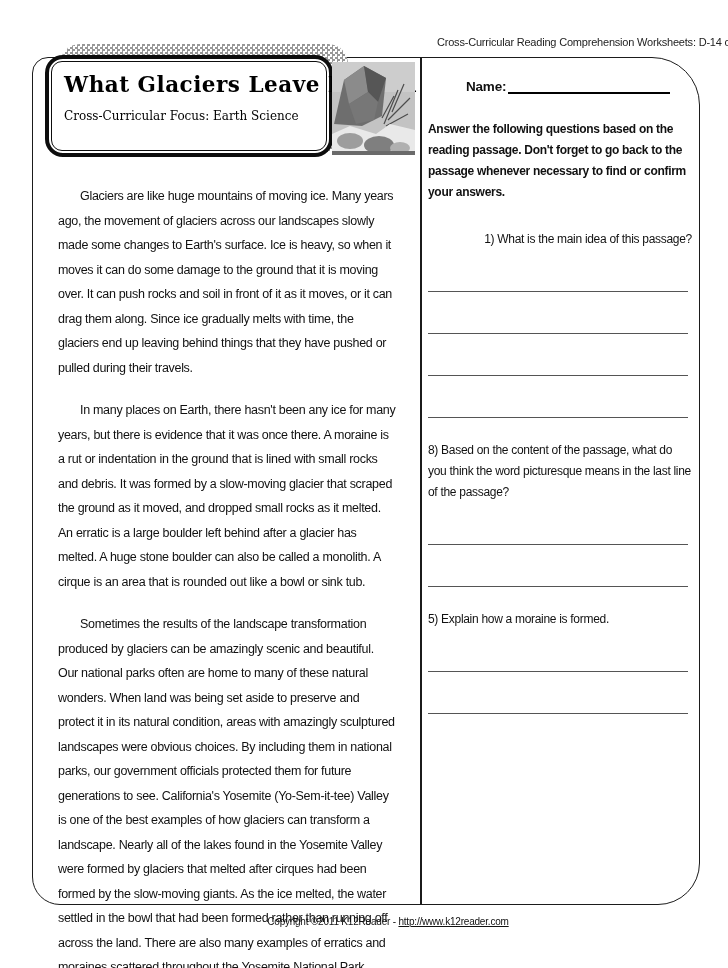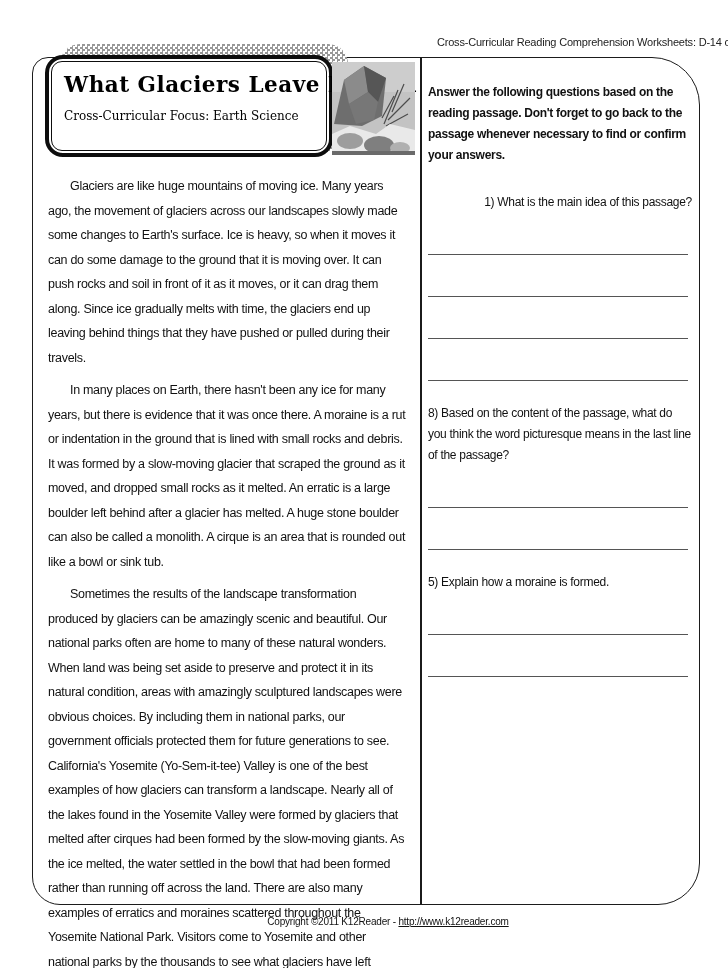--- a/index.html
+++ b/index.html
@@ -25,21 +25,21 @@
               color:#000;white-space:nowrap;}
   .subtitle-text{font-family:"DejaVu Serif",serif;font-weight:normal;font-size:12px;margin-top:12px;color:#000;}
 
   
   .photo{position:absolute;left:332px;top:62px;width:83px;height:93px;}
   .photo svg{display:block;width:100%;height:100%;}
 
   
   .passage{position:absolute;left:40px;top:166px;width:374px;font-size:12.5px;line-height:24.5px;
            letter-spacing:-0.3px;color:#111;}
-  .passage p{margin:8px;text-indent:22px;}
+  .passage p{margin:18px;text-indent:22px;}
   .b{font-weight:normal;}
 
   
   .right-col{position:absolute;left:428px;top:57px;width:264px;font-size:12px;letter-spacing:-0.3px;color:#111;}
   .name-row{display:flex;align-items:flex-end;margin-top:21px;padding-left:38px;}
   .name-label{font-weight:bold;font-size:13.5px;letter-spacing:-0.2px;}
   .name-underline{flex:1;border-bottom:2px solid #000;height:14px;margin-left:2px;margin-right:22px;}
   .instructions{font-weight:bold;font-size:12px;line-height:21px;margin-top:25px;}
   .q{margin-top:22px;}
   .q.first{margin-top:26px;text-align:right;}
@@ -88,20 +88,24 @@
   </div>
 
   <div class="passage">
     <p><span>Glaciers are like huge mountains of moving ice. Many years ago, the movement of glaciers across our landscapes slowly made some changes to Earth's surface. Ice is heavy, so when it moves it can do some damage to the ground that it is moving over. It can push rocks and soil in front of it as it moves, or it can drag them along. Since ice gradually melts with time, the glaciers end up leaving behind things that they have pushed or pulled during their travels.</span></p>
     <p><span>In many places on Earth, there hasn't been any ice for many years, but there is evidence that it was once there. A </span><span class="b">moraine</span><span> is a rut or indentation in the ground that is lined with small rocks and debris. It was formed by a slow-moving glacier that scraped the ground as it moved, and dropped small rocks as it melted. An </span><span class="b">erratic</span><span> is a large boulder left behind after a glacier has melted. A huge stone boulder can also be called a </span><span class="b">monolith</span><span>. A </span><span class="b">cirque</span><span> is an area that is rounded out like a bowl or sink tub.</span></p>
     <p><span>Sometimes the results of the landscape transformation produced by glaciers can be amazingly scenic and beautiful. Our national parks often are home to many of these natural wonders. When land was being set aside to preserve and protect it in its natural condition, areas with amazingly sculptured landscapes were obvious choices. By including them in national parks, our government officials protected them for future generations to see. California's Yosemite (Yo-Sem-it-tee) Valley is one of the best examples of how glaciers can transform a landscape. Nearly all of the lakes found in the Yosemite Valley were formed by glaciers that melted after cirques had been formed by the slow-moving giants. As the ice melted, the water settled in the bowl that had been formed rather than running off across the land. There are also many examples of erratics and moraines scattered throughout the Yosemite National Park. Visitors come to Yosemite and other national parks by the thousands to see what glaciers have left behind, and to wonder how leftovers can possibly be so picturesque.</span></p>
   </div>
 
   <div class="right-col">
 
+    <div class="name-row">
+      <span class="name-label">Name:</span>
+      <span class="name-underline"></span>
+    </div>
 
     <div class="instructions">Answer the following questions based on the reading passage. Don't forget to go back to the passage whenever necessary to find or confirm your answers.</div>
 
     <div class="q first">
       <p class="q-text"><span>1) What is the main idea of this passage?</span></p>
       <div class="ans-line"></div>
       <div class="ans-line"></div>
     </div>
 
 

